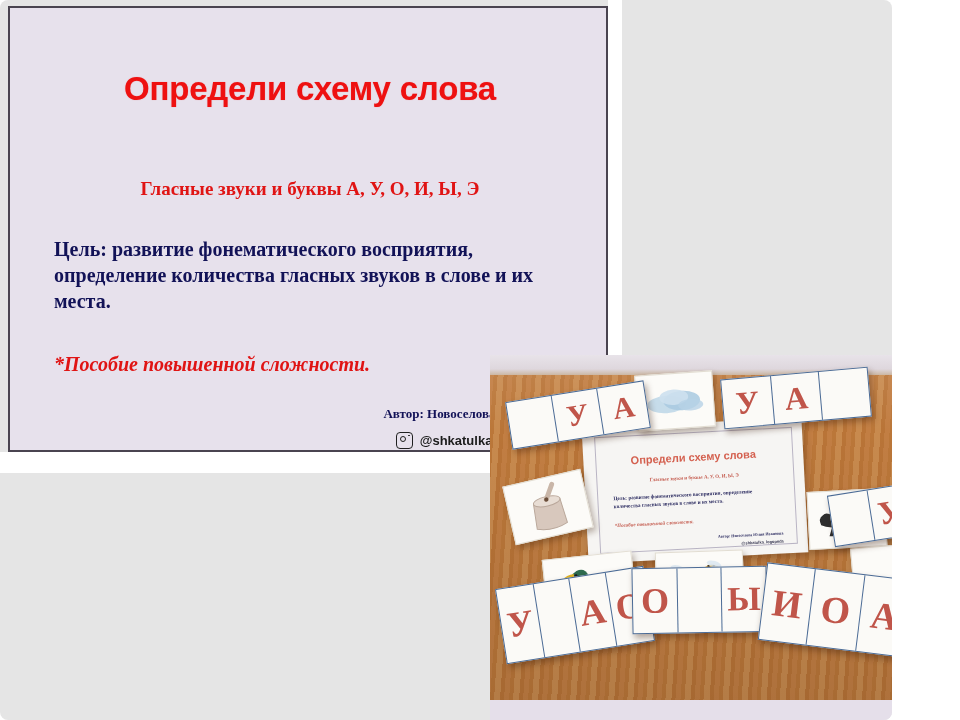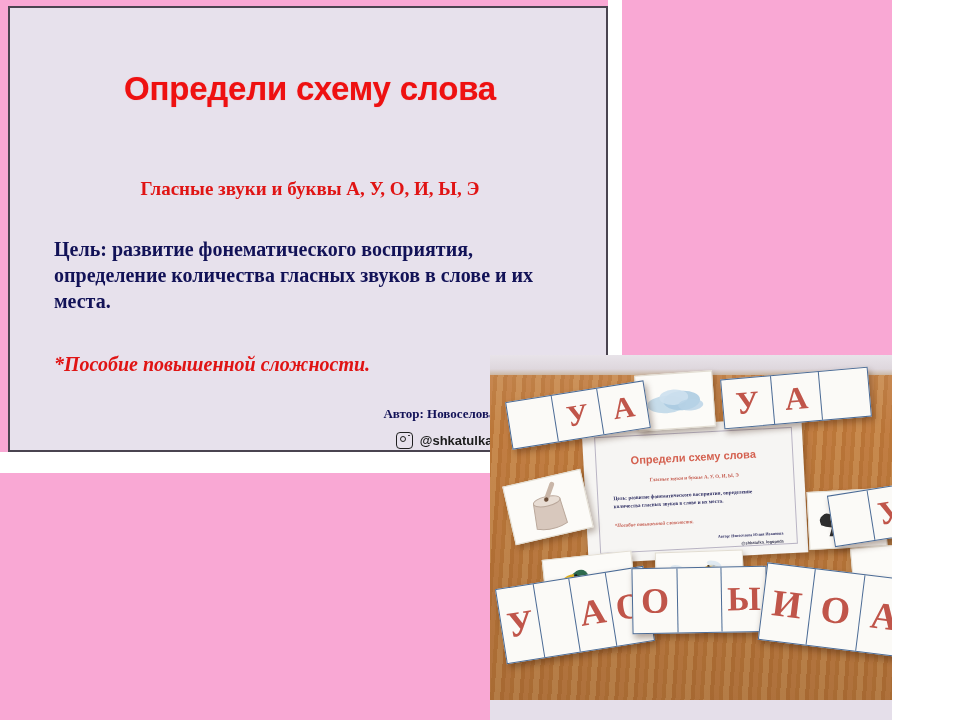--- a/index.html
+++ b/index.html
@@ -7,22 +7,23 @@
     margin: 0; padding: 0;
     width: 960px; height: 720px;
     overflow: hidden;
     background: #ffffff;
     font-family: "Liberation Sans", sans-serif;
   }
 
   #page {
     position: relative;
     width: 892px; height: 720px;
-    background: #f9a8d4;
+    background: #e5e5e5;
     overflow: hidden;
+    border-radius: 8px;
   }
 
   
   .white-gap-h {
     position: absolute;
     left: 0; top: 452px;
     width: 622px; height: 21px;
     background: #ffffff;
   }
   .white-gap-v {

